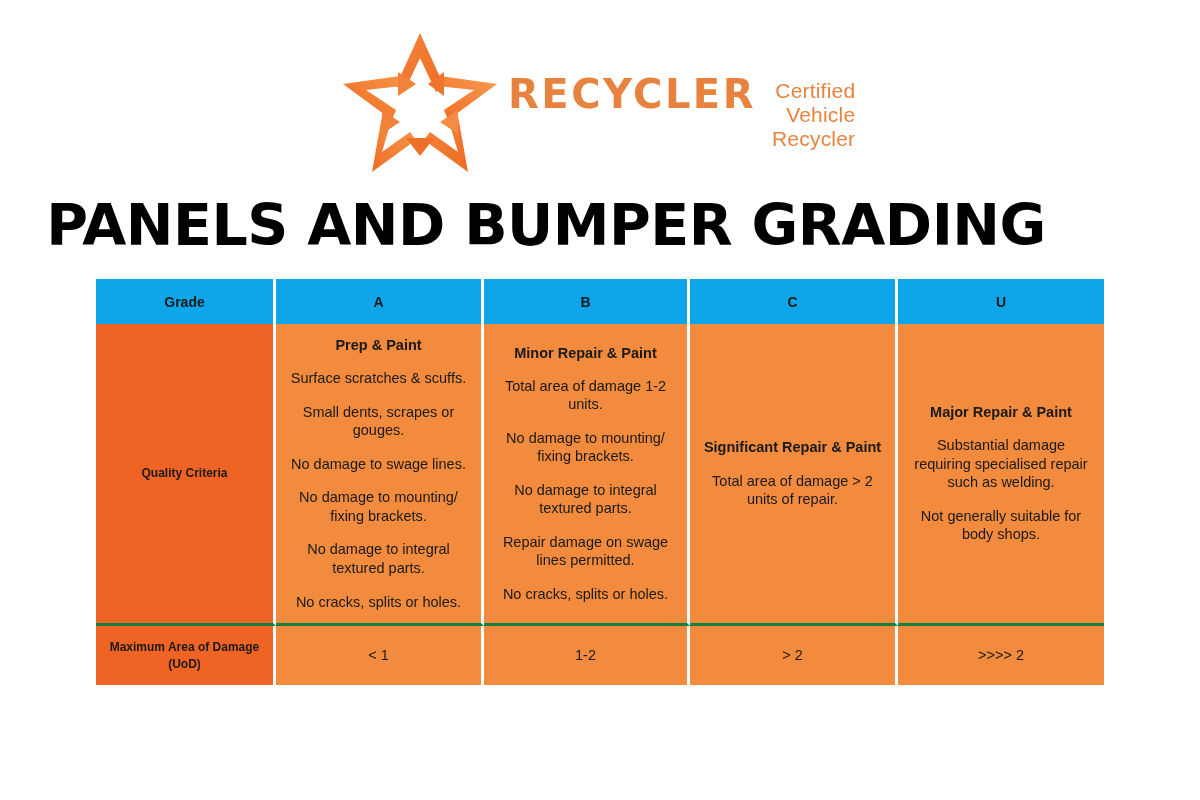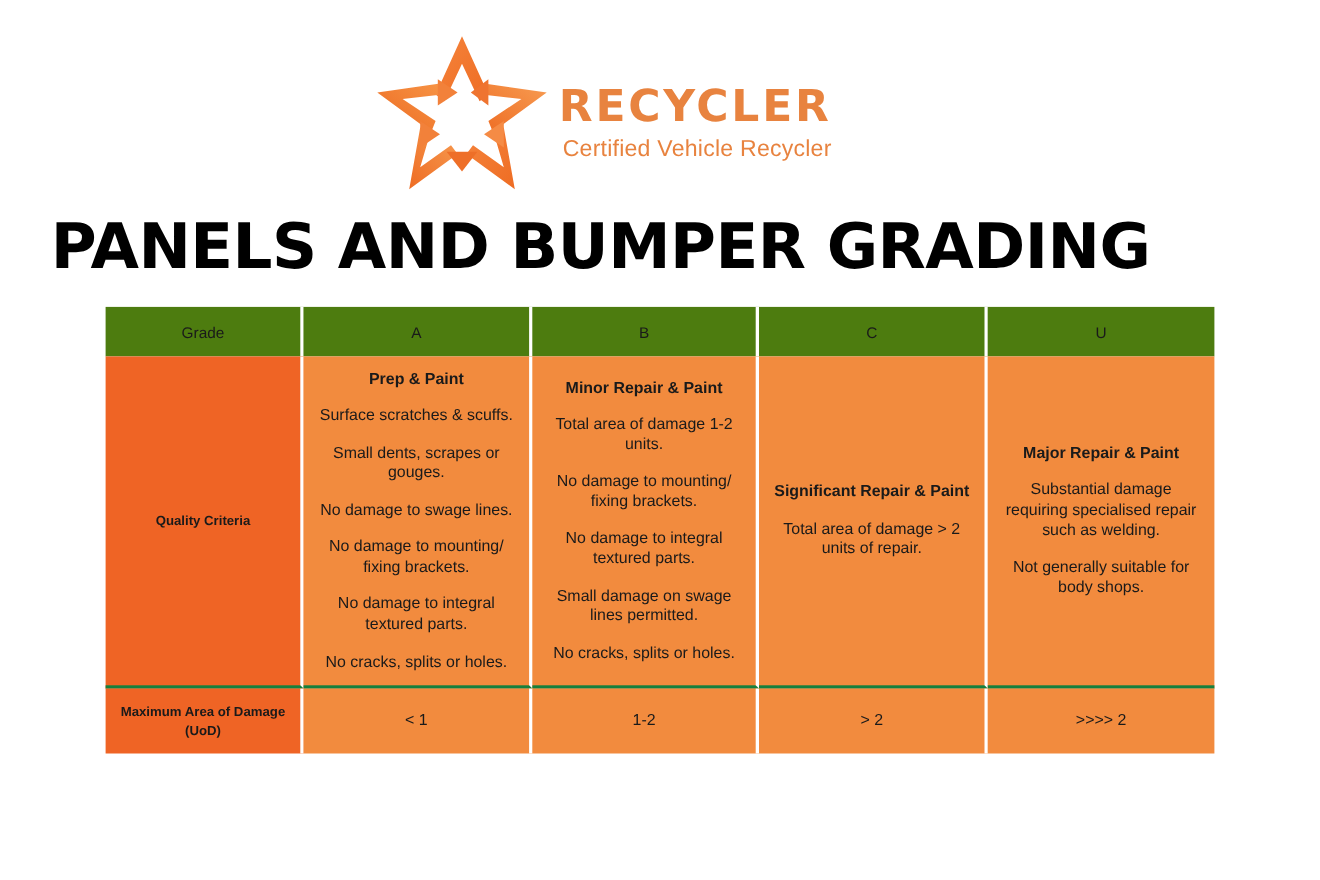--- a/index.html
+++ b/index.html
@@ -32,23 +32,24 @@
 
   .logo-mark {
     width: 160px;
     height: 150px;
     flex: 0 0 160px;
   }
 
   .logo-text {
     margin-left: 8px;
     display: flex;
-    flex-direction: column;
+    flex-direction: row;
     justify-content: center;
     padding-top: 18px;
+    gap: 16px;
   }
 
   .logo-wordmark {
     font-family: "DejaVu Sans", sans-serif;
     font-size: 40px;
     font-weight: bold;
     letter-spacing: 2.5px;
     color: #E8833F;
     line-height: 1.05;
   }
@@ -101,25 +102,25 @@
   .grading-table tr > *:last-child { border-right: none; }
   .grading-table tr:last-child > * { border-bottom: none; }
 
   col.c-label { width: 180px; }
   col.c-a     { width: 208px; }
   col.c-b     { width: 206px; }
   col.c-c     { width: 208px; }
   col.c-u     { width: 206px; }
 
   .hdr-cell {
-    background: #4d7c0f;
+    background: #0ea5e9;
     height: 45px;
     font-family: "Liberation Sans", sans-serif;
     font-size: 14px;
-    font-weight: normal;
+    font-weight: bold;
   }
 
   .row-label {
     background: #EF6425;
     font-family: "Liberation Sans", sans-serif;
     font-size: 12px;
     font-weight: bold;
     line-height: 1.35;
     padding: 4px 8px;
   }
@@ -242,21 +243,21 @@
             <div class="cell-line">No cracks, splits or holes.</div>
           </div>
         </td>
 
         <td class="body-cell">
           <div class="cell-inner">
             <div class="cell-heading">Minor Repair &amp; Paint</div>
             <div class="cell-line">Total area of damage 1-2 units.</div>
             <div class="cell-line">No damage to mounting/ fixing brackets.</div>
             <div class="cell-line">No damage to integral textured parts.</div>
-            <div class="cell-line">Small damage on swage lines permitted.</div>
+            <div class="cell-line">Repair damage on swage lines permitted.</div>
             <div class="cell-line">No cracks, splits or holes.</div>
           </div>
         </td>
 
         <td class="body-cell">
           <div class="cell-inner">
             <div class="cell-heading">Significant Repair &amp; Paint</div>
             <div class="cell-line">Total area of damage &gt; 2 units of repair.</div>
           </div>
         </td>

